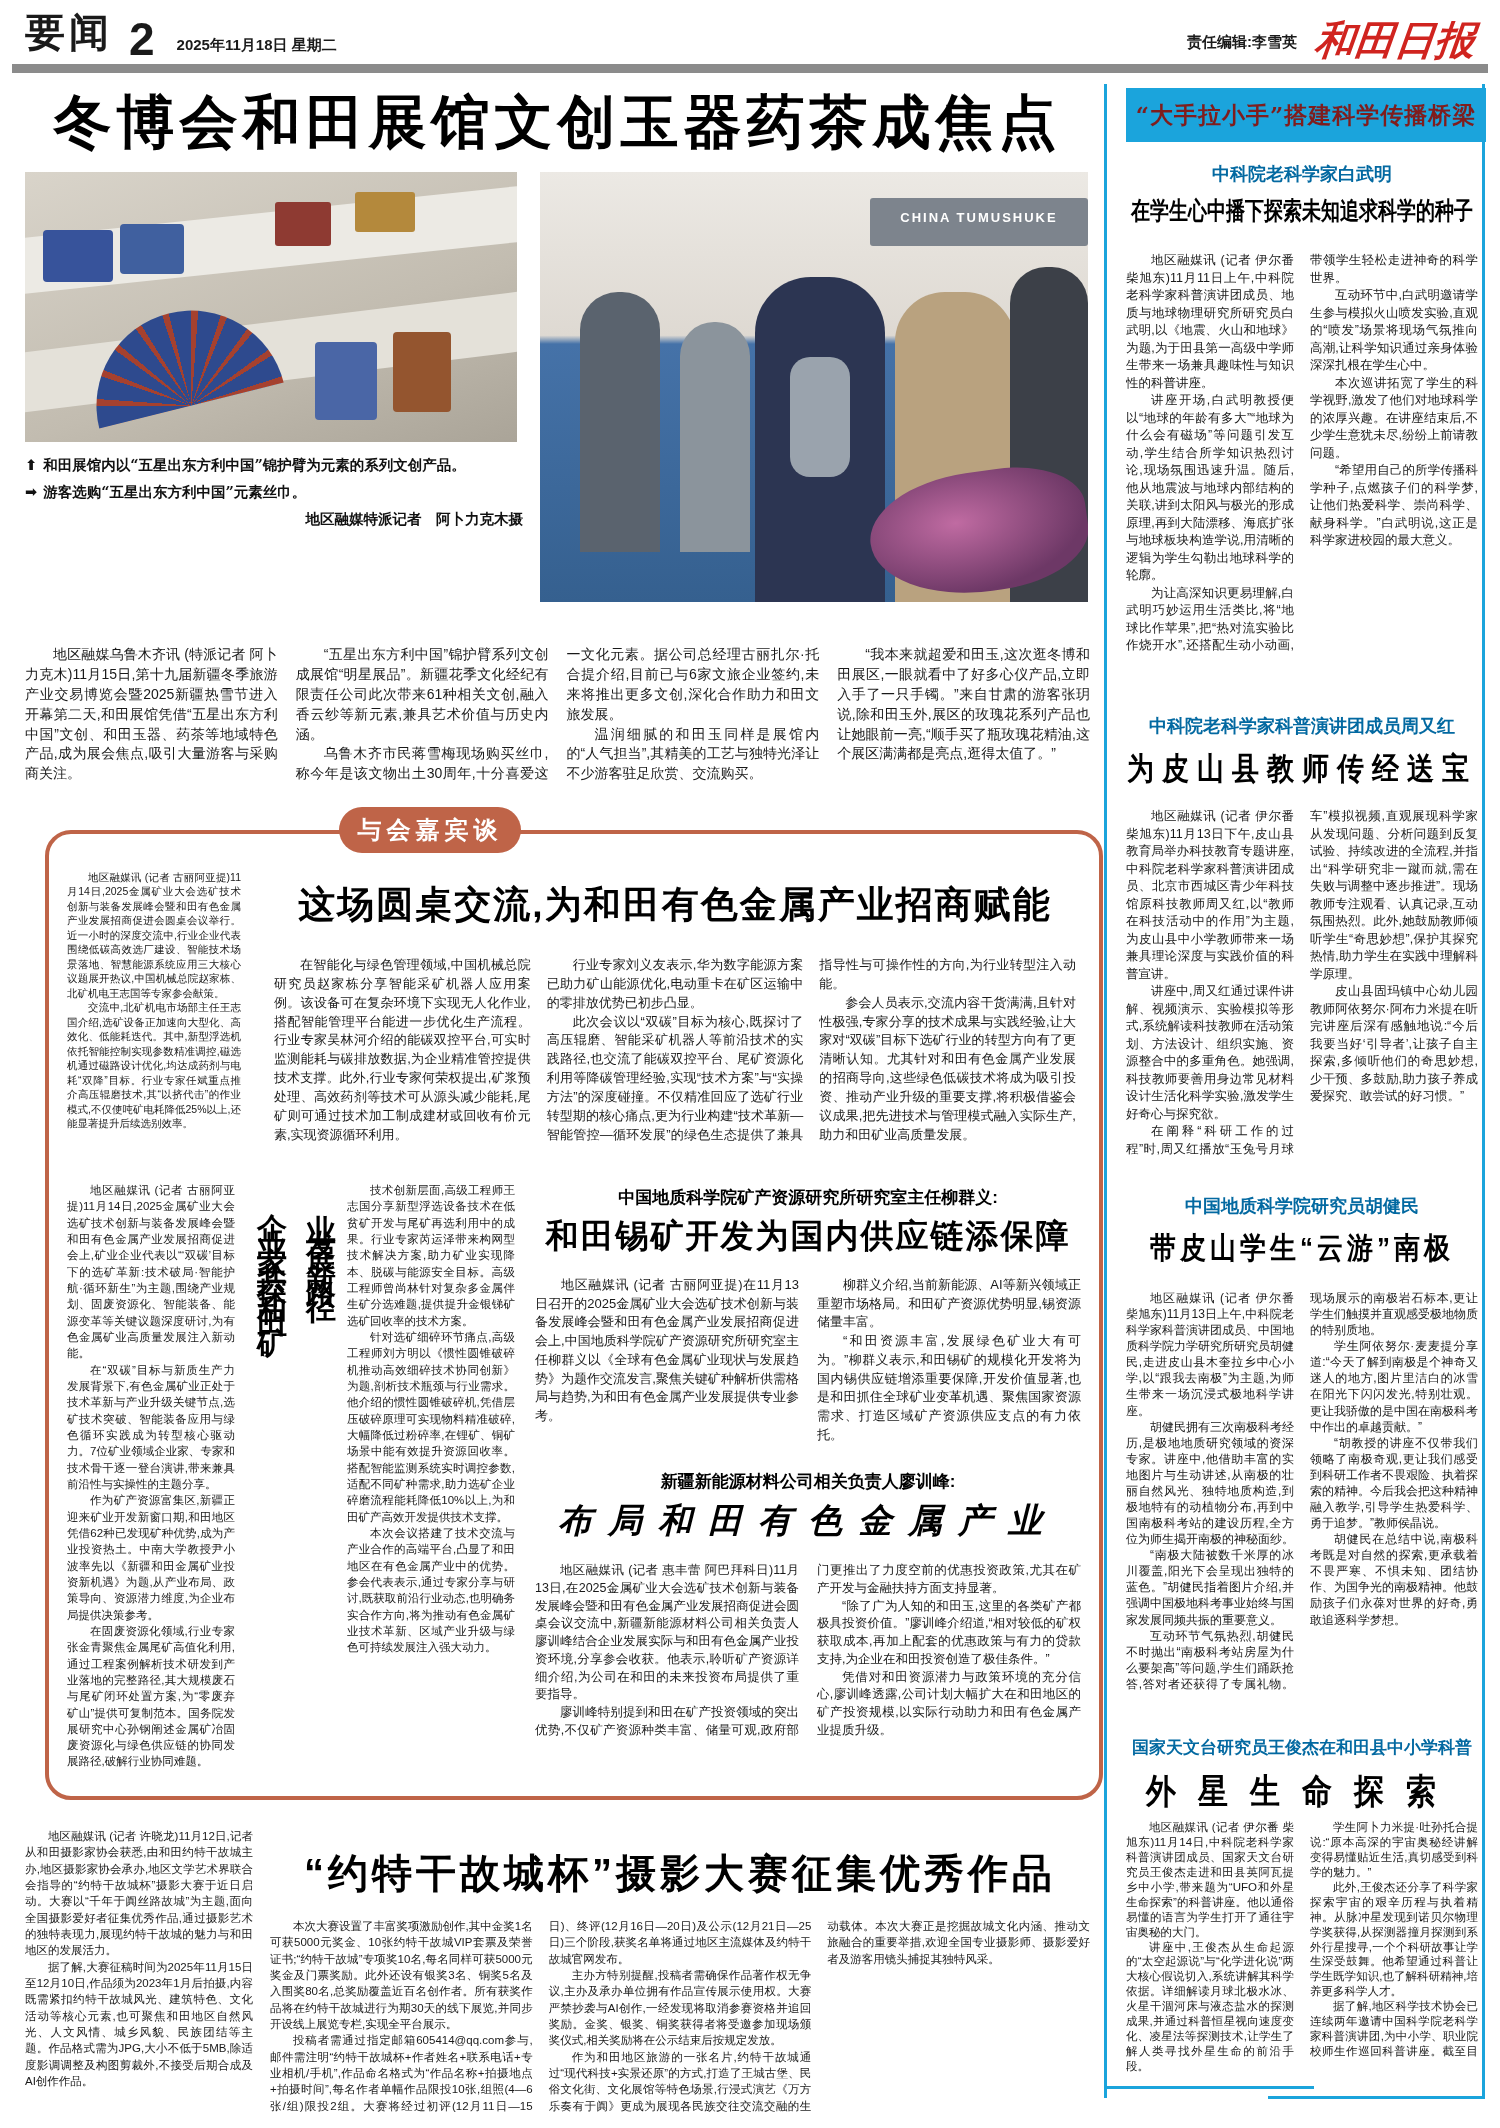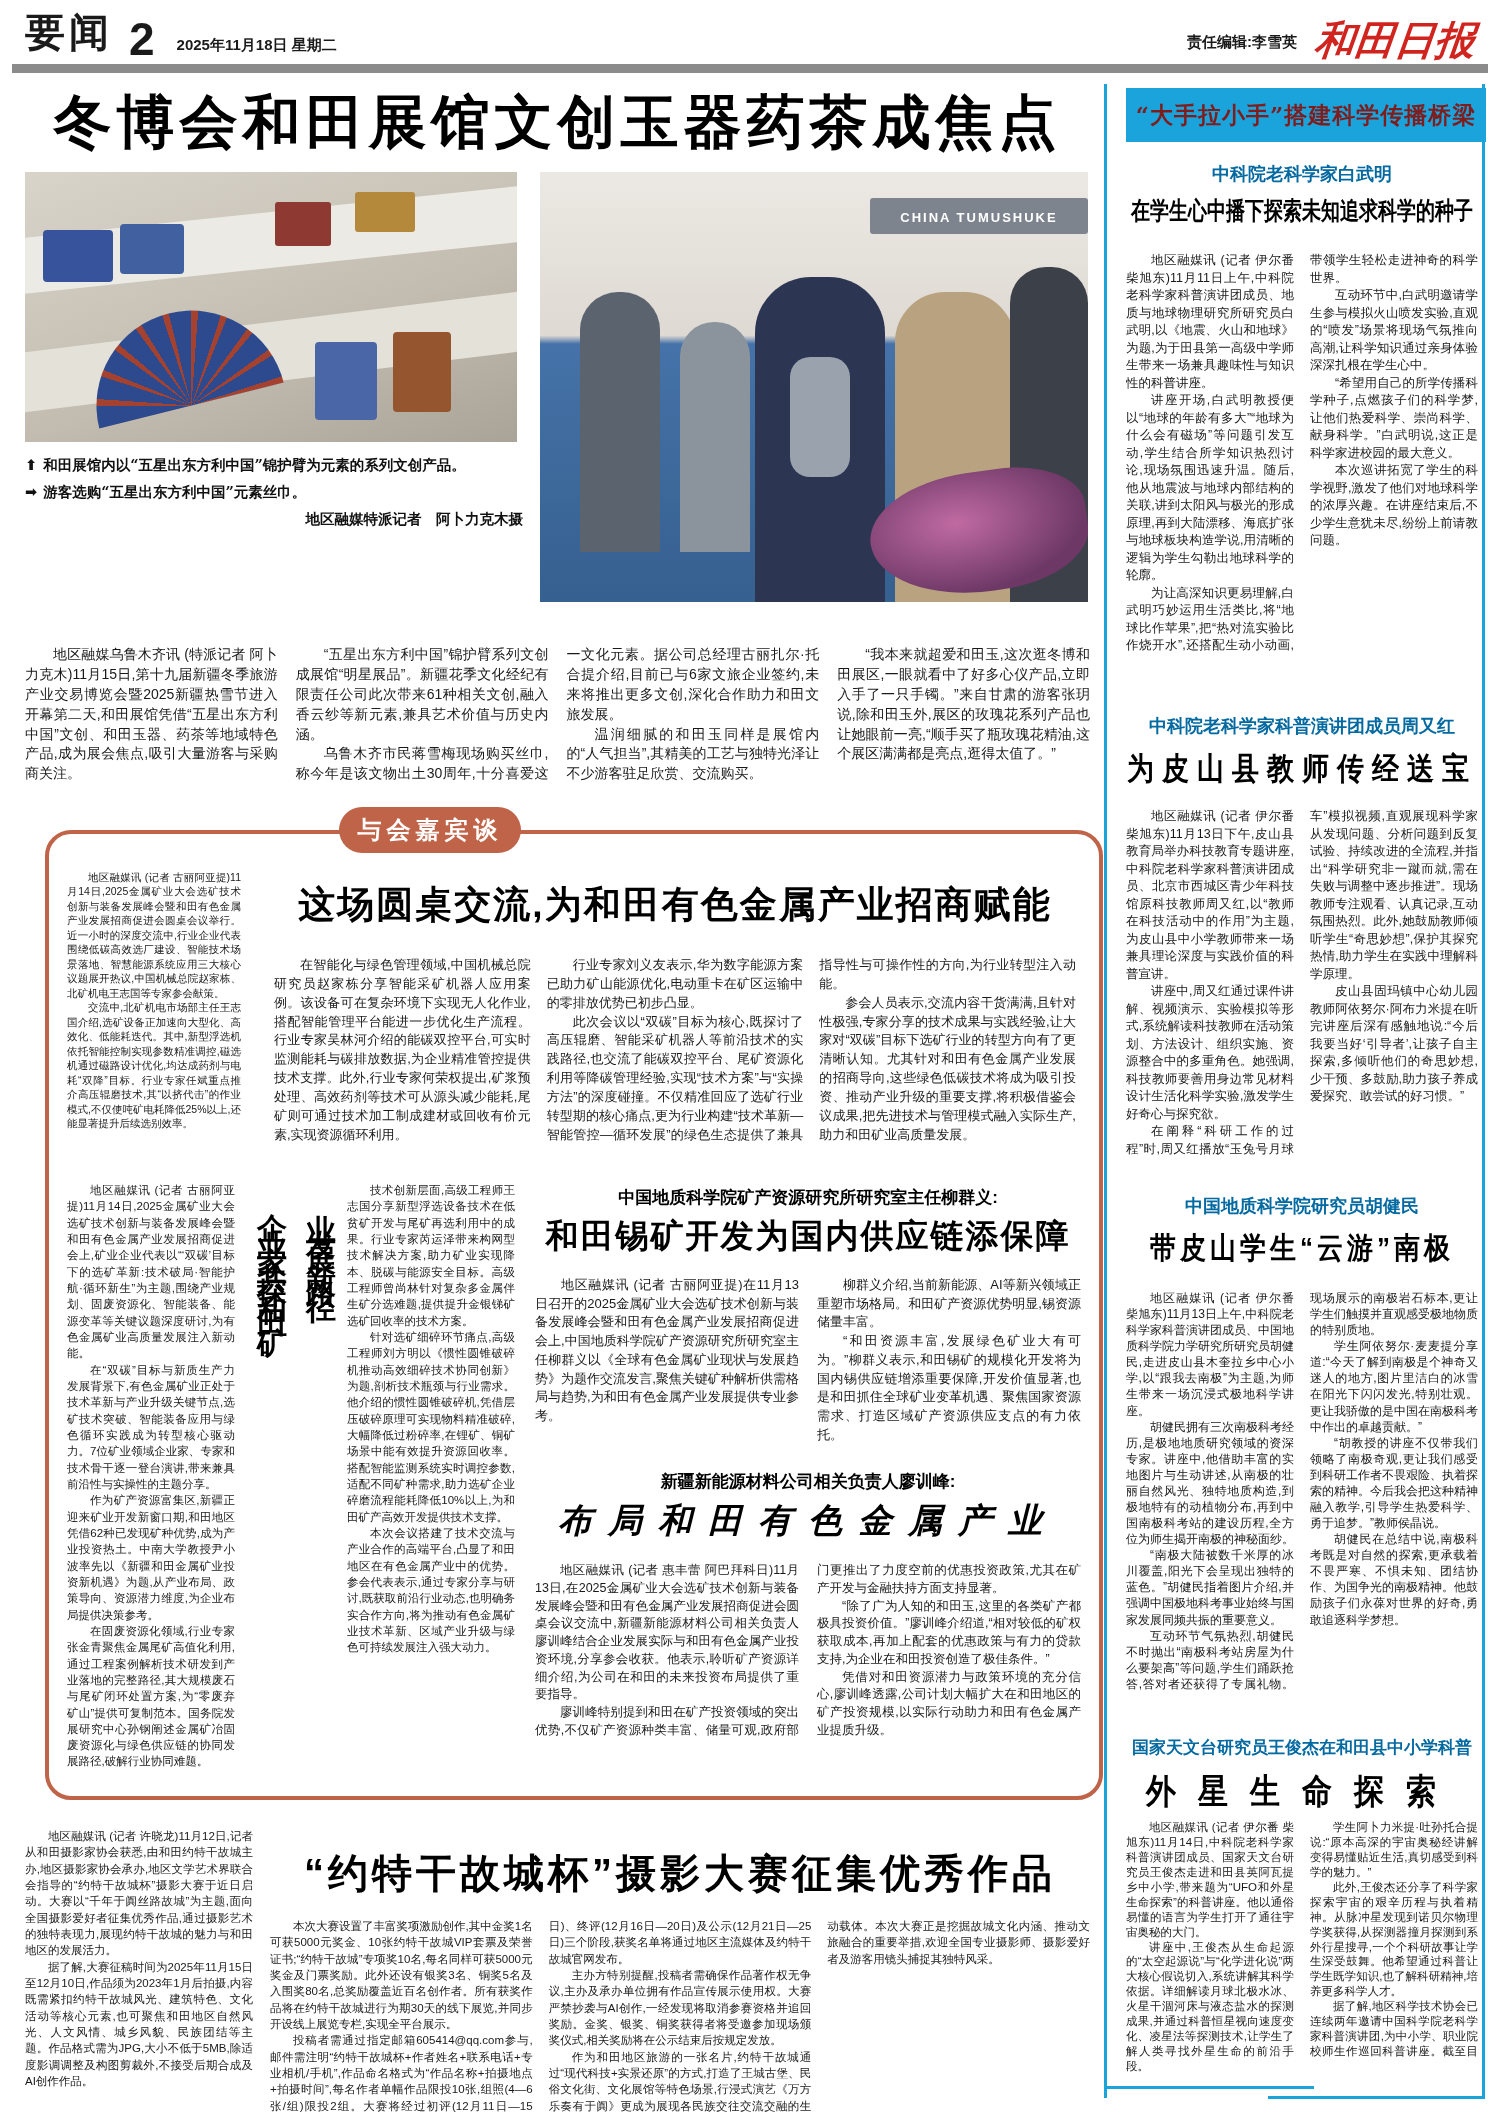--- a/index.html
+++ b/index.html
@@ -94,21 +94,21 @@
     <div class="ph-shape" style="left:18px;top:58px;width:70px;height:52px;background:#37539b;border-radius:4px;"></div>
     <div class="ph-shape" style="left:95px;top:52px;width:64px;height:50px;background:#40609f;border-radius:4px;"></div>
     <div class="ph-shape" style="left:250px;top:30px;width:56px;height:44px;background:#8e3a32;border-radius:3px;"></div>
     <div class="ph-shape" style="left:330px;top:20px;width:60px;height:40px;background:#b4893c;border-radius:3px;"></div>
     <div class="ph-shape" style="left:60px;top:140px;width:190px;height:95px;border-radius:190px 190px 0 0;background:repeating-conic-gradient(from -90deg at 50% 100%,#2e4a8e 0 14deg,#a5412f 14deg 18deg);transform:rotate(-14deg);"></div>
     <div class="ph-shape" style="left:290px;top:170px;width:62px;height:78px;background:#4a66a6;border-radius:4px;"></div>
     <div class="ph-shape" style="left:368px;top:160px;width:58px;height:80px;background:#94552f;border-radius:4px;"></div>
   </div>
 
   <div class="abs photo" style="top:172px;left:540px;width:548px;height:430px;background:linear-gradient(#ece9e4 0%,#ded9d2 38%,#4572a8 40%,#35608f 100%);">
-    <div class="ph-shape" style="left:330px;top:26px;width:218px;height:36px;background:#7d848d;border-radius:3px;color:#fff;font-size:13px;font-weight:bold;letter-spacing:2px;text-align:center;line-height:40px;">CHINA TUMUSHUKE</div>
+    <div class="ph-shape" style="left:330px;top:26px;width:218px;height:48px;background:#7d848d;border-radius:3px;color:#fff;font-size:13px;font-weight:bold;letter-spacing:2px;text-align:center;line-height:40px;">CHINA TUMUSHUKE</div>
     <div class="ph-shape" style="left:40px;top:120px;width:80px;height:260px;background:#5a636e;border-radius:38px 38px 0 0;"></div>
     <div class="ph-shape" style="left:140px;top:150px;width:70px;height:230px;background:#8b949c;border-radius:34px 34px 0 0;"></div>
     <div class="ph-shape" style="left:215px;top:105px;width:130px;height:325px;background:#2c3552;border-radius:56px 56px 0 0;"></div>
     <div class="ph-shape" style="left:250px;top:185px;width:60px;height:120px;background:#9aa3ad;border-radius:20px;"></div>
     <div class="ph-shape" style="left:355px;top:120px;width:120px;height:310px;background:#b9a27f;border-radius:50px 50px 0 0;"></div>
     <div class="ph-shape" style="left:470px;top:95px;width:78px;height:335px;background:#3c4048;border-radius:36px 36px 0 0;"></div>
     <div class="ph-shape" style="left:330px;top:300px;width:218px;height:120px;background:radial-gradient(ellipse at 40% 40%,#c06ba2,#6d3866 70%);border-radius:50% 40% 45% 55%;transform:rotate(-8deg);"></div>
   </div>
 
   <div class="abs caption" style="top:452px;left:25px;width:498px;">
@@ -194,22 +194,22 @@
 
   <div class="abs sb-banner" style="top:88px;left:1126px;width:360px;height:54px;">“大手拉小手”搭建科学传播桥梁</div>
 
   <div class="abs sb-kicker" style="top:162px;left:1126px;width:352px;">中科院老科学家白武明</div>
   <div class="abs sb-headline sb-hl-a" style="top:194px;left:1126px;width:352px;">在学生心中播下探索未知追求科学的种子</div>
   <div class="abs flow sb-body sb-body-a" style="top:252px;left:1126px;width:352px;height:420px;overflow:hidden;">
       <p>地区融媒讯 (记者 伊尔番 柴旭东)11月11日上午,中科院老科学家科普演讲团成员、地质与地球物理研究所研究员白武明,以《地震、火山和地球》为题,为于田县第一高级中学师生带来一场兼具趣味性与知识性的科普讲座。</p>
       <p>讲座开场,白武明教授便以“地球的年龄有多大”“地球为什么会有磁场”等问题引发互动,学生结合所学知识热烈讨论,现场氛围迅速升温。随后,他从地震波与地球内部结构的关联,讲到太阳风与极光的形成原理,再到大陆漂移、海底扩张与地球板块构造学说,用清晰的逻辑为学生勾勒出地球科学的轮廓。</p>
       <p>为让高深知识更易理解,白武明巧妙运用生活类比,将“地球比作苹果”,把“热对流实验比作烧开水”,还搭配生动小动画,带领学生轻松走进神奇的科学世界。</p>
       <p>互动环节中,白武明邀请学生参与模拟火山喷发实验,直观的“喷发”场景将现场气氛推向高潮,让科学知识通过亲身体验深深扎根在学生心中。</p>
+      <p>本次巡讲拓宽了学生的科学视野,激发了他们对地球科学的浓厚兴趣。在讲座结束后,不少学生意犹未尽,纷纷上前请教问题。</p>
       <p>“希望用自己的所学传播科学种子,点燃孩子们的科学梦,让他们热爱科学、崇尚科学、献身科学。”白武明说,这正是科学家进校园的最大意义。</p>
-      <p>本次巡讲拓宽了学生的科学视野,激发了他们对地球科学的浓厚兴趣。在讲座结束后,不少学生意犹未尽,纷纷上前请教问题。</p>
     </div>
 
   <div class="abs sb-kicker" style="top:714px;left:1126px;width:352px;">中科院老科学家科普演讲团成员周又红</div>
   <div class="abs sb-headline sb-hl-b" style="top:748px;left:1126px;width:352px;">为皮山县教师传经送宝</div>
   <div class="abs flow sb-body sb-body-b" style="top:808px;left:1126px;width:352px;height:354px;overflow:hidden;">
       <p>地区融媒讯 (记者 伊尔番 柴旭东)11月13日下午,皮山县教育局举办科技教育专题讲座,中科院老科学家科普演讲团成员、北京市西城区青少年科技馆原科技教师周又红,以“教师在科技活动中的作用”为主题,为皮山县中小学教师带来一场兼具理论深度与实践价值的科普宣讲。</p>
       <p>讲座中,周又红通过课件讲解、视频演示、实验模拟等形式,系统解读科技教师在活动策划、方法设计、组织实施、资源整合中的多重角色。她强调,科技教师要善用身边常见材料设计生活化科学实验,激发学生好奇心与探究欲。</p>
       <p>在阐释“科研工作的过程”时,周又红播放“玉兔号月球车”模拟视频,直观展现科学家从发现问题、分析问题到反复试验、持续改进的全流程,并指出“科学研究非一蹴而就,需在失败与调整中逐步推进”。现场教师专注观看、认真记录,互动氛围热烈。此外,她鼓励教师倾听学生“奇思妙想”,保护其探究热情,助力学生在实践中理解科学原理。</p>
       <p>皮山县固玛镇中心幼儿园教师阿依努尔·阿布力米提在听完讲座后深有感触地说:“今后我要当好‘引导者’,让孩子自主探索,多倾听他们的奇思妙想,少干预、多鼓励,助力孩子养成爱探究、敢尝试的好习惯。”</p>
     </div>

